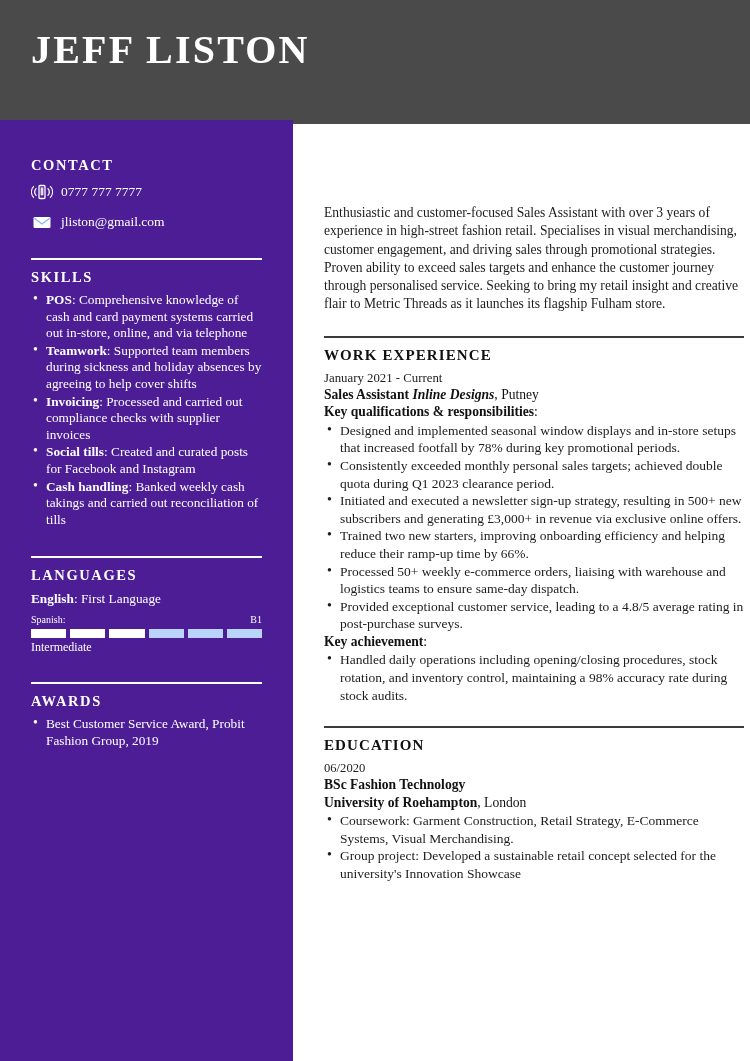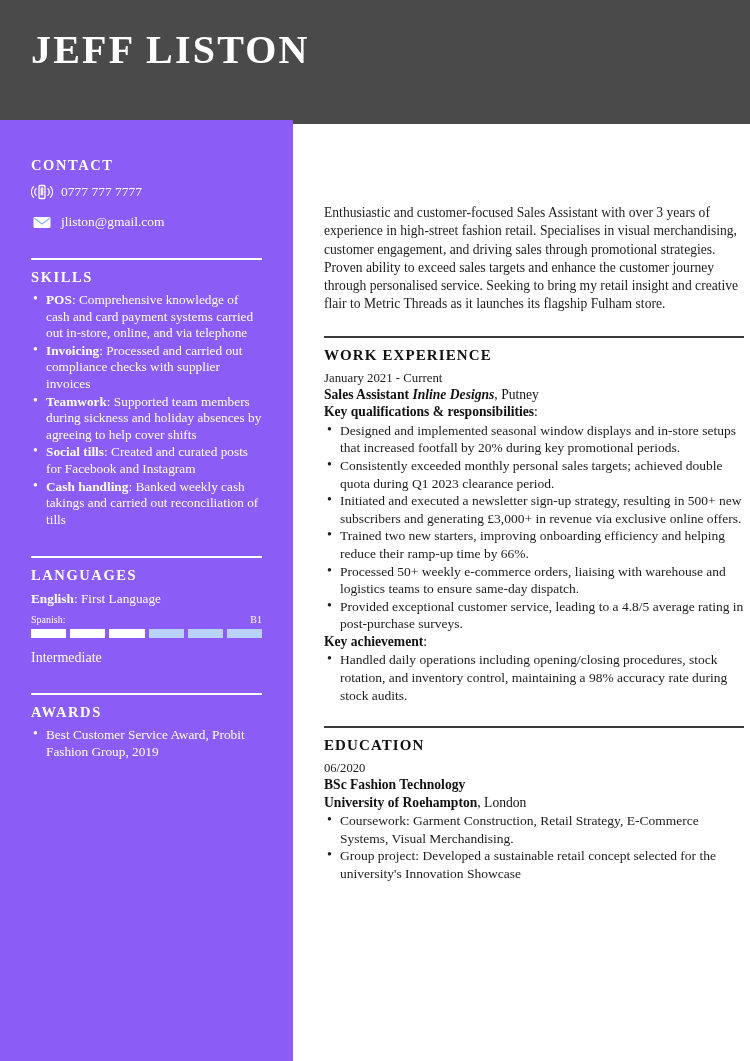--- a/index.html
+++ b/index.html
@@ -34,21 +34,21 @@
     font-weight: bold;
     letter-spacing: 2.2px;
   }
 
   
   .sidebar {
     position: absolute;
     top: 120px; left: 0;
     width: 293px;
     height: 941px;
-    background: #8b5cf6;
+    background: #4c1d95;
     box-sizing: border-box;
     padding: 0;
     color: #ffffff;
   }
   .sb-inner {
     padding: 0 31px 0 31px;
   }
   .sb-section { margin: 0; }
   .sb-rule {
     height: 2px;
@@ -127,23 +127,23 @@
     gap: 4px;
     margin-top: 4px;
   }
   .lang-seg {
     height: 9px;
     flex: 1 1 0;
     background: #b9d3fb;
   }
   .lang-seg.filled { background: #ffffff; }
   .lang-level {
-    font-size: 14px;
-    color: #ffffff;
-    margin-top: 12px;
+    font-size: 12px;
+    color: #ffffff;
+    margin-top: 2px;
   }
 
   .gap-skills { margin-top: 24px; }
   .gap-lang   { margin-top: 28px; }
   .gap-awards { margin-top: 27px; }
 
   
   .main {
     position: absolute;
     top: 126px;
@@ -270,22 +270,22 @@
         </span>
         <span class="contact-text">jliston@gmail.com</span>
       </div>
     </div>
 
     <div class="sb-section gap-skills">
       <div class="sb-rule"></div>
       <div class="sb-heading">SKILLS</div>
       <ul class="sb-list">
         <li><b>POS</b><span>: Comprehensive knowledge of cash and card payment systems carried out in-store, online, and via telephone</span></li>
+        <li><b>Teamwork</b><span>: Supported team members during sickness and holiday absences by agreeing to help cover shifts</span></li>
         <li><b>Invoicing</b><span>: Processed and carried out compliance checks with supplier invoices</span></li>
-        <li><b>Teamwork</b><span>: Supported team members during sickness and holiday absences by agreeing to help cover shifts</span></li>
         <li><b>Social tills</b><span>: Created and curated posts for Facebook and Instagram</span></li>
         <li><b>Cash handling</b><span>: Banked weekly cash takings and carried out reconciliation of tills</span></li>
       </ul>
     </div>
 
     <div class="sb-section gap-lang">
       <div class="sb-rule"></div>
       <div class="sb-heading">LANGUAGES</div>
       <div class="lang-line">
         <b>English</b><span>: First Language</span>
@@ -326,21 +326,21 @@
 
     <div class="job-date">January 2021 - Current</div>
     <div class="job-title">
       <b>Sales Assistant </b><i>Inline Designs</i><span>, Putney</span>
     </div>
     <div class="sub-label">
       <span style="font-weight:bold">Key qualifications &amp; responsibilities</span><span>:</span>
     </div>
 
     <ul class="main-list">
-      <li>Designed and implemented seasonal window displays and in-store setups that increased footfall by 20% during key promotional periods.</li>
+      <li>Designed and implemented seasonal window displays and in-store setups that increased footfall by 78% during key promotional periods.</li>
       <li>Consistently exceeded monthly personal sales targets; achieved double quota during Q1 2023 clearance period.</li>
       <li>Initiated and executed a newsletter sign-up strategy, resulting in 500+ new subscribers and generating £3,000+ in revenue via exclusive online offers.</li>
       <li>Trained two new starters, improving onboarding efficiency and helping reduce their ramp-up time by 66%.</li>
       <li>Processed 50+ weekly e-commerce orders, liaising with warehouse and logistics teams to ensure same-day dispatch.</li>
       <li>Provided exceptional customer service, leading to a 4.8/5 average rating in post-purchase surveys.</li>
     </ul>
 
     <div class="sub-label">
       <span style="font-weight:bold">Key achievement</span><span>:</span>
     </div>

